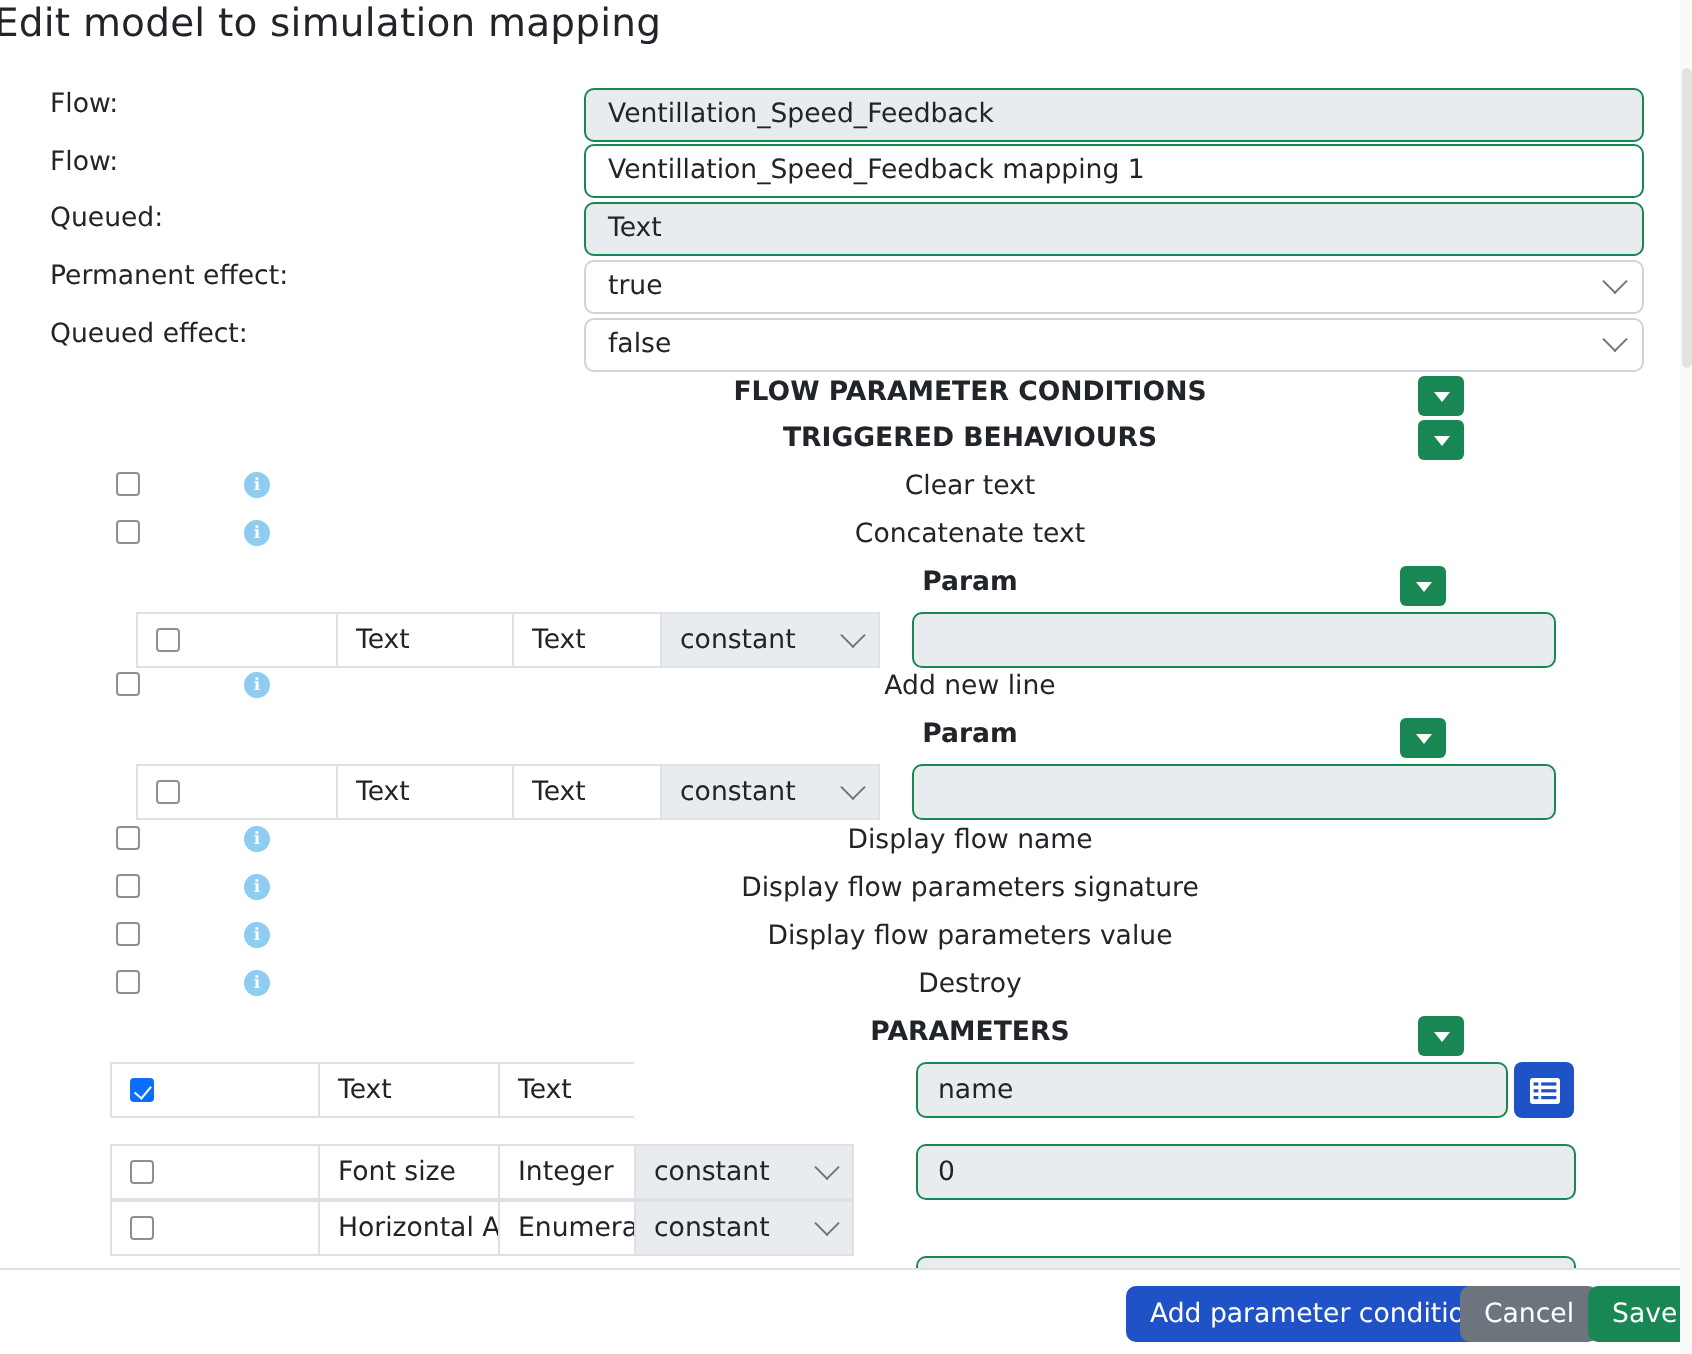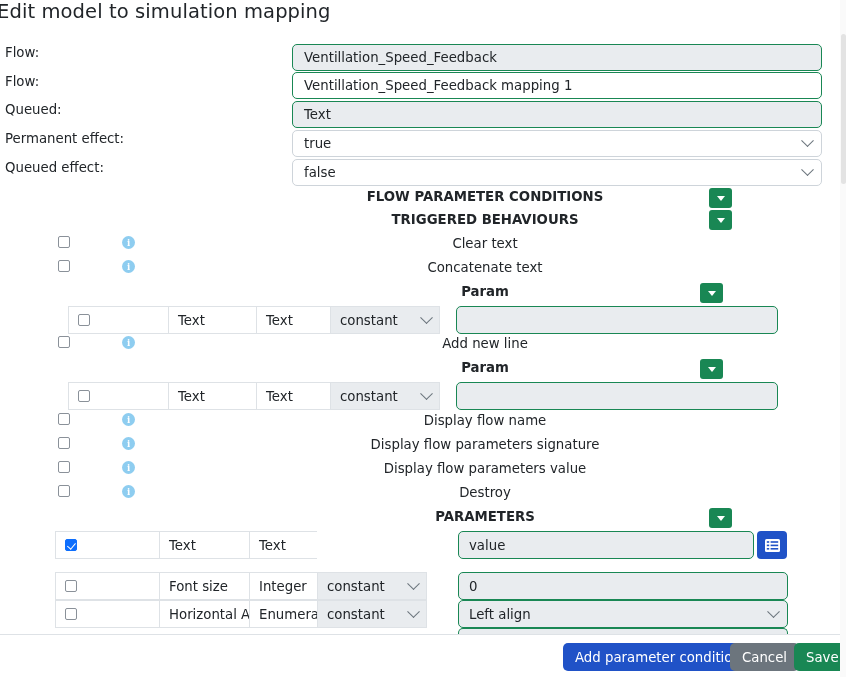--- a/index.html
+++ b/index.html
@@ -15,21 +15,21 @@
 
   
   .title {
     position: absolute; left: -3px; top: 0px;
     font-size: 19.5px; font-weight: 400; color: #212529;
     letter-spacing: 0.1px; white-space: nowrap;
   }
 
   
   .form-label {
-    position: absolute; left: 5px;
+    position: absolute; left: 25px;
     font-size: 13.3px; color: #212529; white-space: nowrap;
   }
   .field {
     position: absolute; left: 292px; width: 530px;
     height: 27px; border-radius: 5px;
     font-size: 13.3px; color: #212529;
     display: flex; align-items: center;
     padding: 0 11px;
     background: #fff; border: 1px solid #ced4da;
   }
@@ -260,21 +260,21 @@
   </div>
 
   <div class="trow" style="left:55px; top:531px;">
     <div class="tcell" style="width:104px;">
       <span class="cb checked" style="position:relative; left:0; top:0;"></span>
     </div>
     <div class="tcell" style="width:90px;">Text</div>
     <div class="tcell" style="width:68px;">Text</div>
   </div>
   <div class="tinput" style="position:absolute; left:458px; top:531px; width:296px;">
-    <span>value</span>
+    <span>name</span>
   </div>
   <div class="listbtn" style="position:absolute; left:757px; top:531px;">
     <svg width="15" height="13" viewBox="0 0 15 13">
       <rect x="0" y="0" width="15" height="13" rx="1.5" fill="#ffffff"></rect>
       <rect x="1.8" y="2.2" width="2.4" height="1.6" fill="#2052c7"></rect>
       <rect x="5.6" y="2.2" width="7.6" height="1.6" fill="#2052c7"></rect>
       <rect x="1.8" y="5.6" width="2.4" height="1.6" fill="#2052c7"></rect>
       <rect x="5.6" y="5.6" width="7.6" height="1.6" fill="#2052c7"></rect>
       <rect x="1.8" y="9.0" width="2.4" height="1.6" fill="#2052c7"></rect>
       <rect x="5.6" y="9.0" width="7.6" height="1.6" fill="#2052c7"></rect>
@@ -300,24 +300,20 @@
     <div class="tcell" style="width:104px;">
       <span class="cb" style="position:relative; left:0; top:0;"></span>
     </div>
     <div class="tcell" style="width:90px;">Horizontal Alignment</div>
     <div class="tcell" style="width:68px;">Enumeration</div>
     <div class="tcell grey sel last" style="width:110px;">
       <span>constant</span>
       <span class="chev"></span>
     </div>
   </div>
-  <div class="tinput sel" style="position:absolute; left:458px; top:600px; width:330px; background:#e9ecef; border-color:#198754;">
-    <span>Left align</span>
-    <span class="chev"></span>
-  </div>
 
   <div style="position:absolute; left:458px; top:628px; width:330px; height:6px; border:1px solid #198754; border-bottom:none; border-radius:5px 5px 0 0; background:#e9ecef;"></div>
 
   <div class="footer-div"></div>
   <div class="btn primary" style="left:563px; top:643px;">Add parameter condition</div>
   <div class="btn secondary" style="left:730px; top:643px;">Cancel</div>
   <div class="btn success" style="left:794px; top:643px;">Save</div>
 
   <div class="scroll-track">
     <div class="scroll-thumb"></div>

